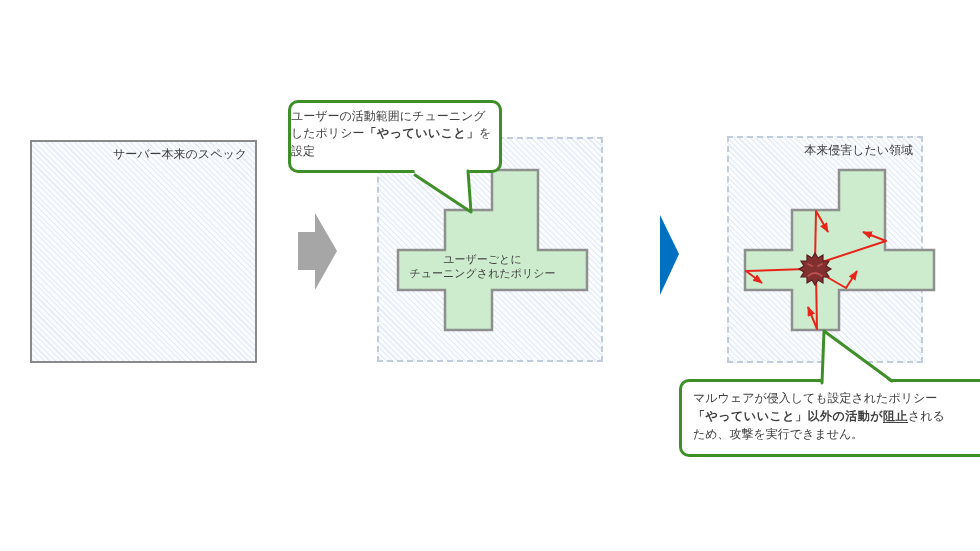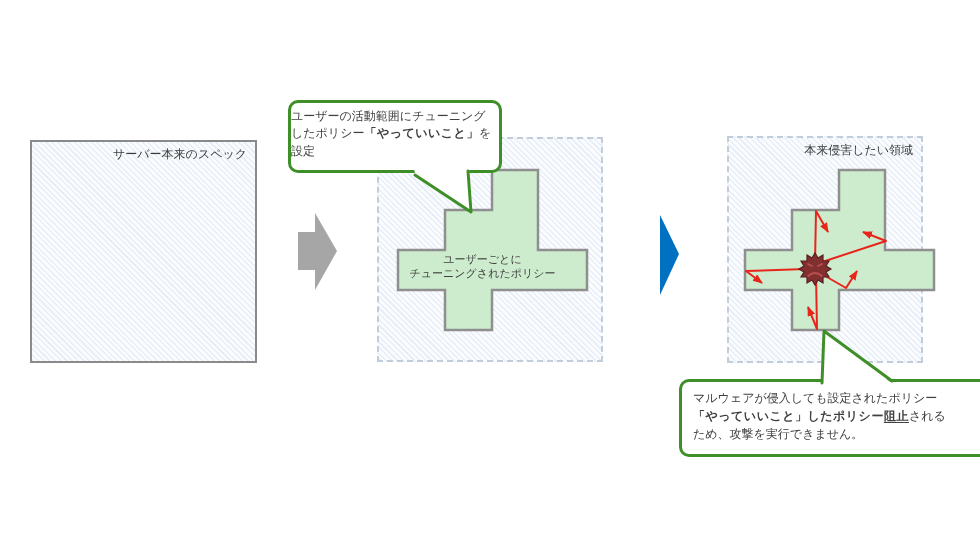--- a/index.html
+++ b/index.html
@@ -100,21 +100,21 @@
   </div>
 
   <div id="callout-top" class="callout">
     <div class="c-line">ユーザーの活動範囲にチューニング</div>
     <div class="c-line"><span>したポリシー</span><span class="big-bold">「やっていいこと」</span><span>を</span></div>
     <div class="c-line">設定</div>
   </div>
 
   <div id="callout-bottom" class="callout">
     <div class="c-line">マルウェアが侵入しても設定されたポリシー</div>
-    <div class="c-line"><span class="big-bold">「やっていいこと」したポリシー</span><span class="big-bold u">阻止</span><span>される</span></div>
+    <div class="c-line"><span class="big-bold">「やっていいこと」以外の活動が</span><span class="big-bold u">阻止</span><span>される</span></div>
     <div class="c-line">ため、攻撃を実行できません。</div>
   </div>
 
   <svg id="tails" class="overlay" width="980" height="551">
     <g>
       <polygon class="tail-fill" points="414,168 469,168 471,211 415,174"></polygon>
       <path class="tail-edge" d="M415,175 L471,212 L468,171"></path>
     </g>
     <g>
       <polygon class="tail-fill" points="822,384 823,331 893,384"></polygon>

